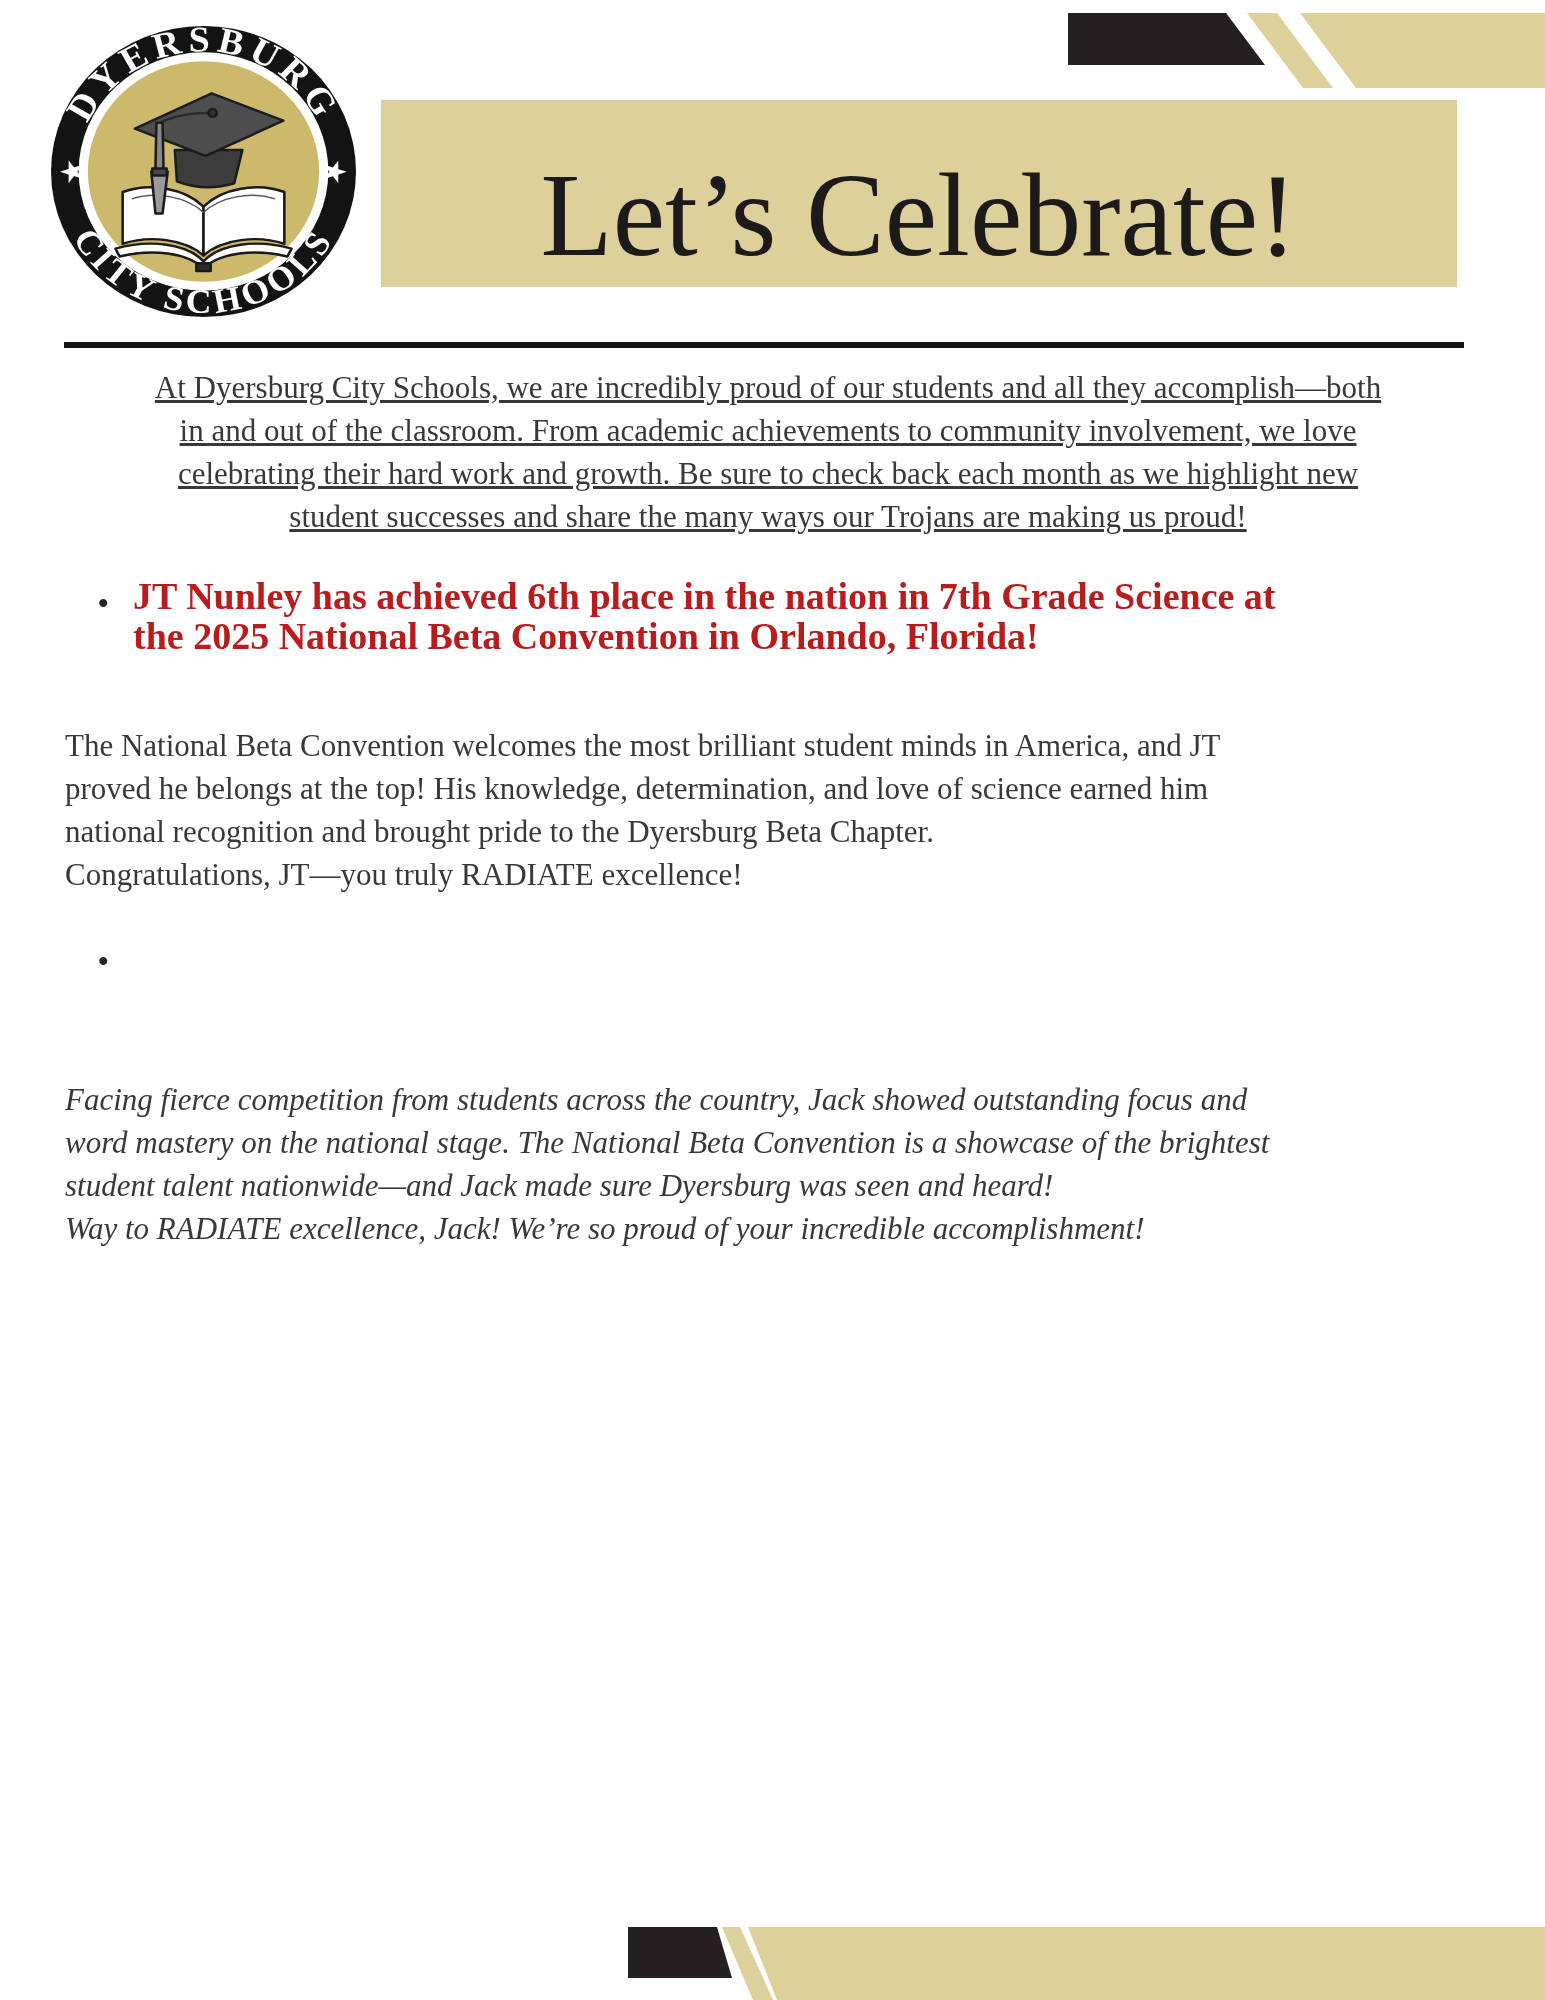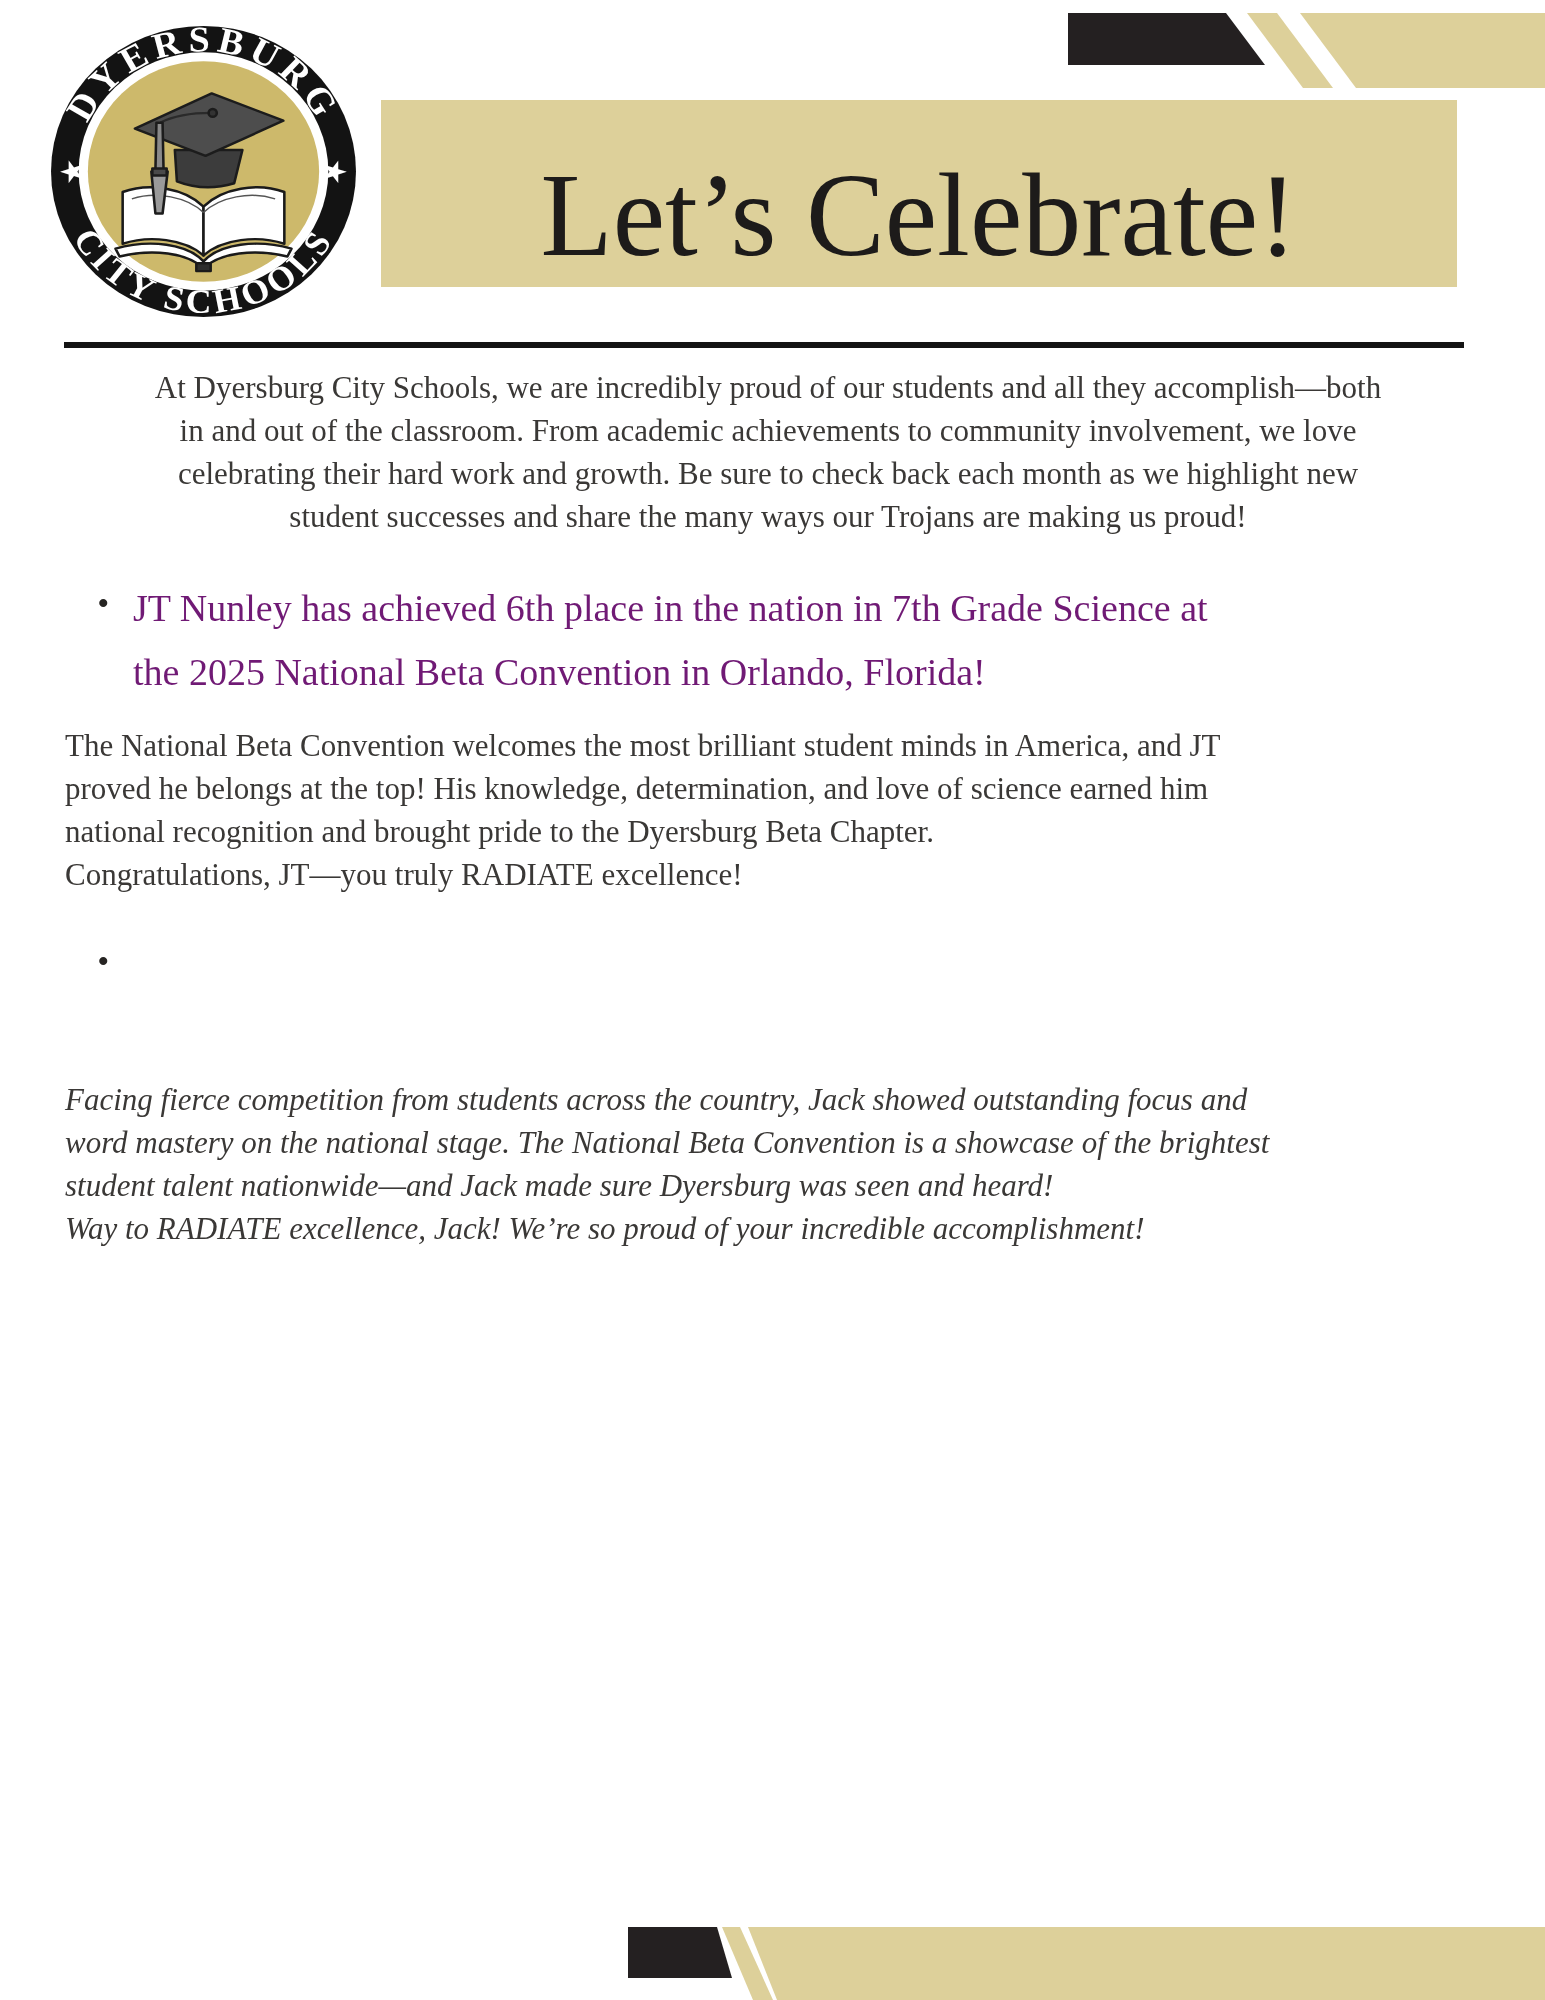--- a/index.html
+++ b/index.html
@@ -23,34 +23,34 @@
     color:#1d1b1a;
     letter-spacing:0px;
     white-space:nowrap;
     transform:translateY(-2px);
     margin-top:48px;
   }
   .rule{position:absolute;left:64px;top:342px;width:1400px;height:6px;background:#141414;}
   .intro{
     position:absolute;left:64px;top:366px;width:1408px;
     font-size:31px;line-height:43px;color:#3a3836;
-    text-align:center;white-space:pre-line;
+    text-align:center;white-space:pre-line;text-decoration:underline;
   }
   .bullet-item{
     position:absolute;left:98px;width:1385px;
     display:flex;align-items:flex-start;
   }
   .bullet-item.first{top:576px;}
   .bullet-item.second{top:934px;}
   .bullet-marker{
     width:35px;flex:0 0 35px;
     font-size:30px;line-height:53px;color:#262422;font-weight:bold;
   }
   .bullet-heading{
-    font-size:38px;line-height:64px;font-weight:normal;color:#701a75;
+    font-size:38px;line-height:40px;font-weight:bold;color:#b91c1c;
     white-space:pre-line;
   }
   .para{
     position:absolute;left:65px;width:1430px;
     font-size:31px;line-height:43px;color:#3a3836;
     white-space:pre-line;
   }
   .para.first{top:724px;}
   .para.second{top:1078px;font-style:italic;}
 </style>

